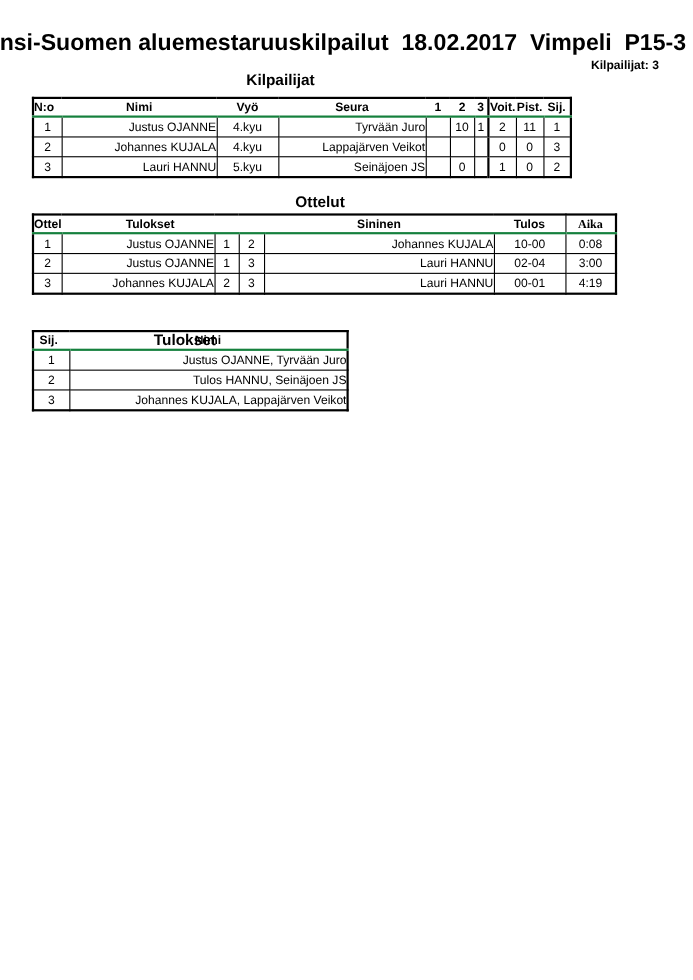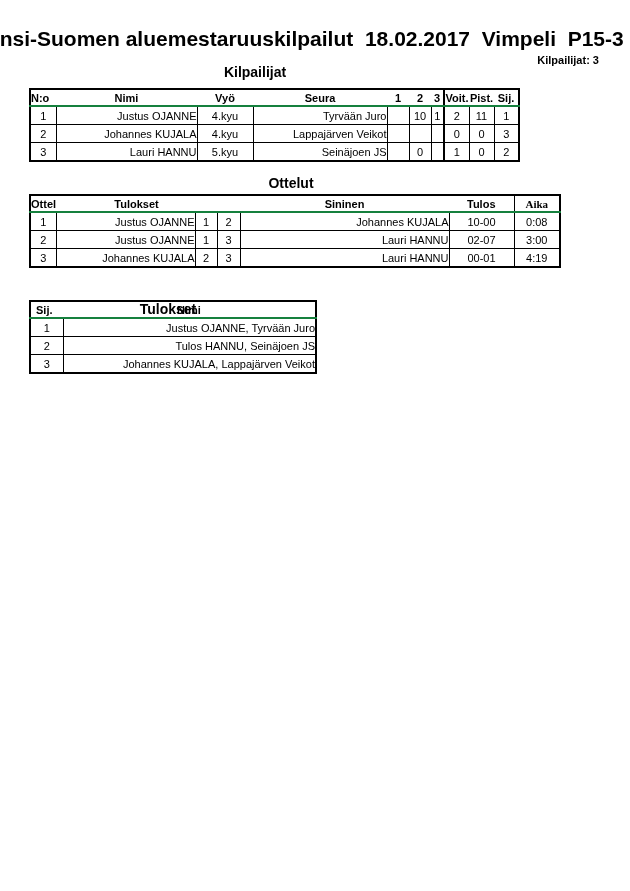--- a/index.html
+++ b/index.html
@@ -154,21 +154,21 @@
       <td class="name">Johannes KUJALA</td>
       <td>10-00</td>
       <td>0:08</td>
     </tr>
     <tr>
       <td>2</td>
       <td class="name">Justus OJANNE</td>
       <td>1</td>
       <td>3</td>
       <td class="name">Lauri HANNU</td>
-      <td>02-07</td>
+      <td>02-04</td>
       <td>3:00</td>
     </tr>
     <tr>
       <td>3</td>
       <td class="name">Johannes KUJALA</td>
       <td>2</td>
       <td>3</td>
       <td class="name">Lauri HANNU</td>
       <td>00-01</td>
       <td>4:19</td>

